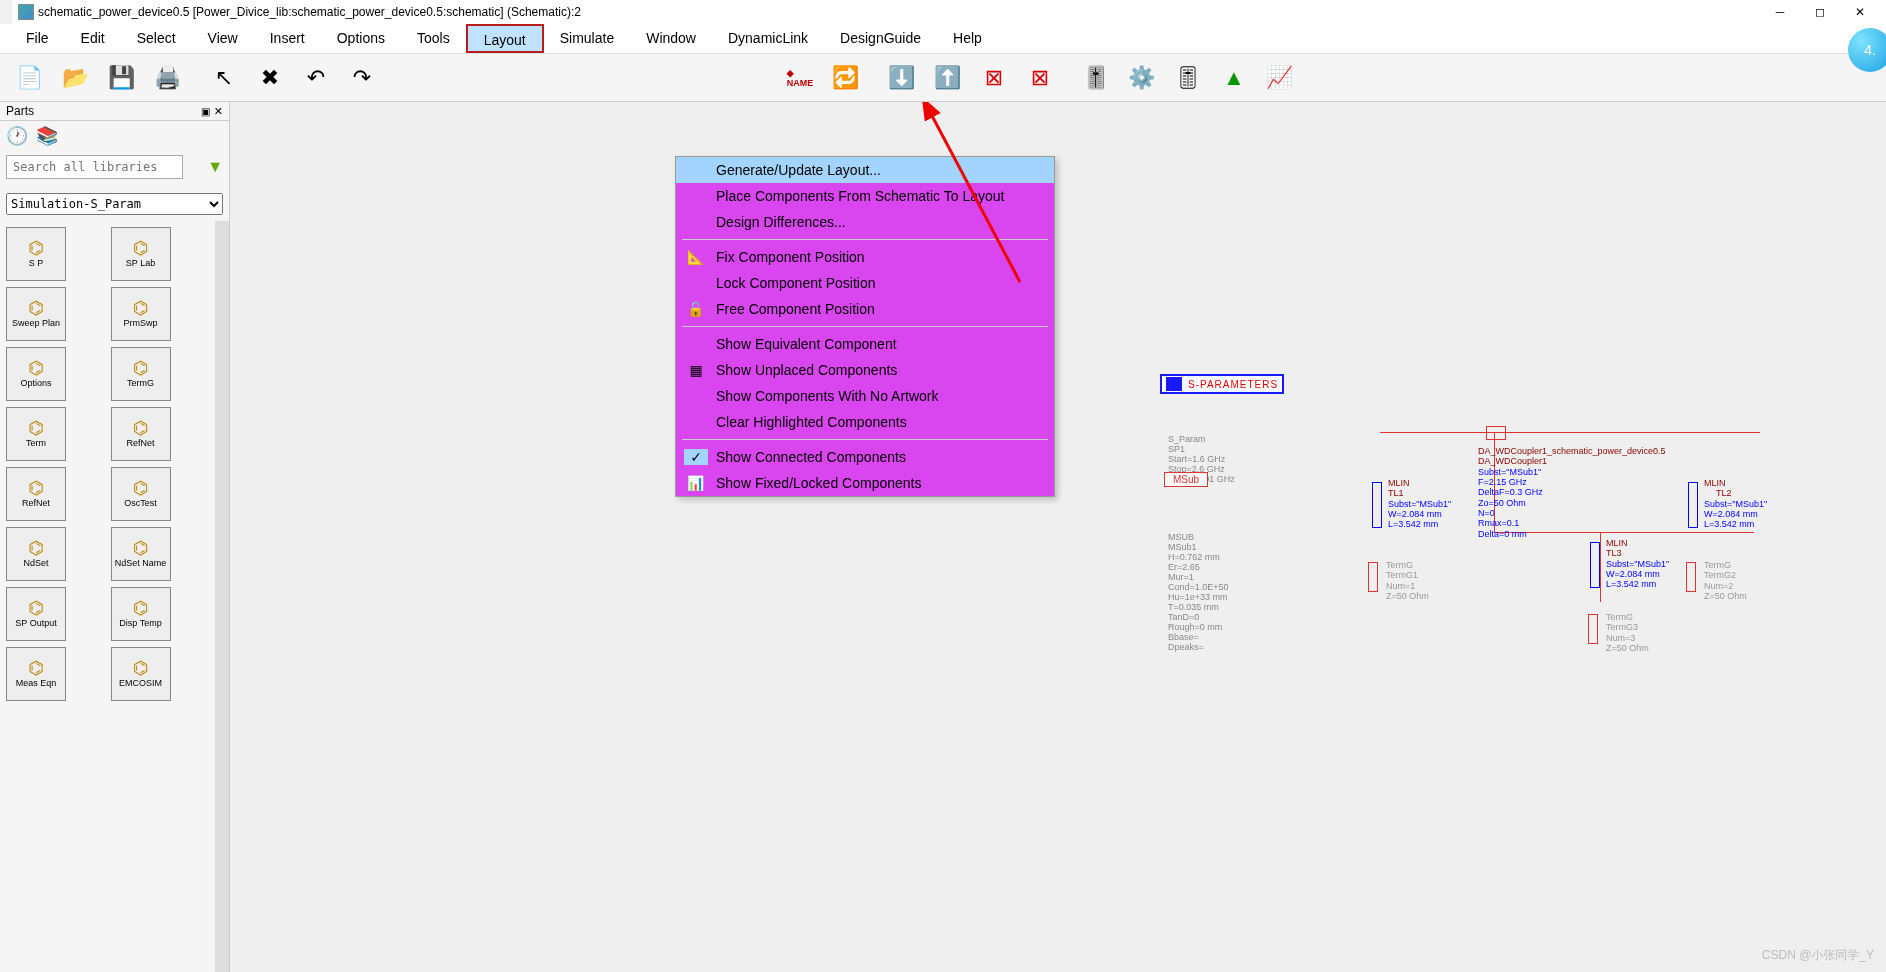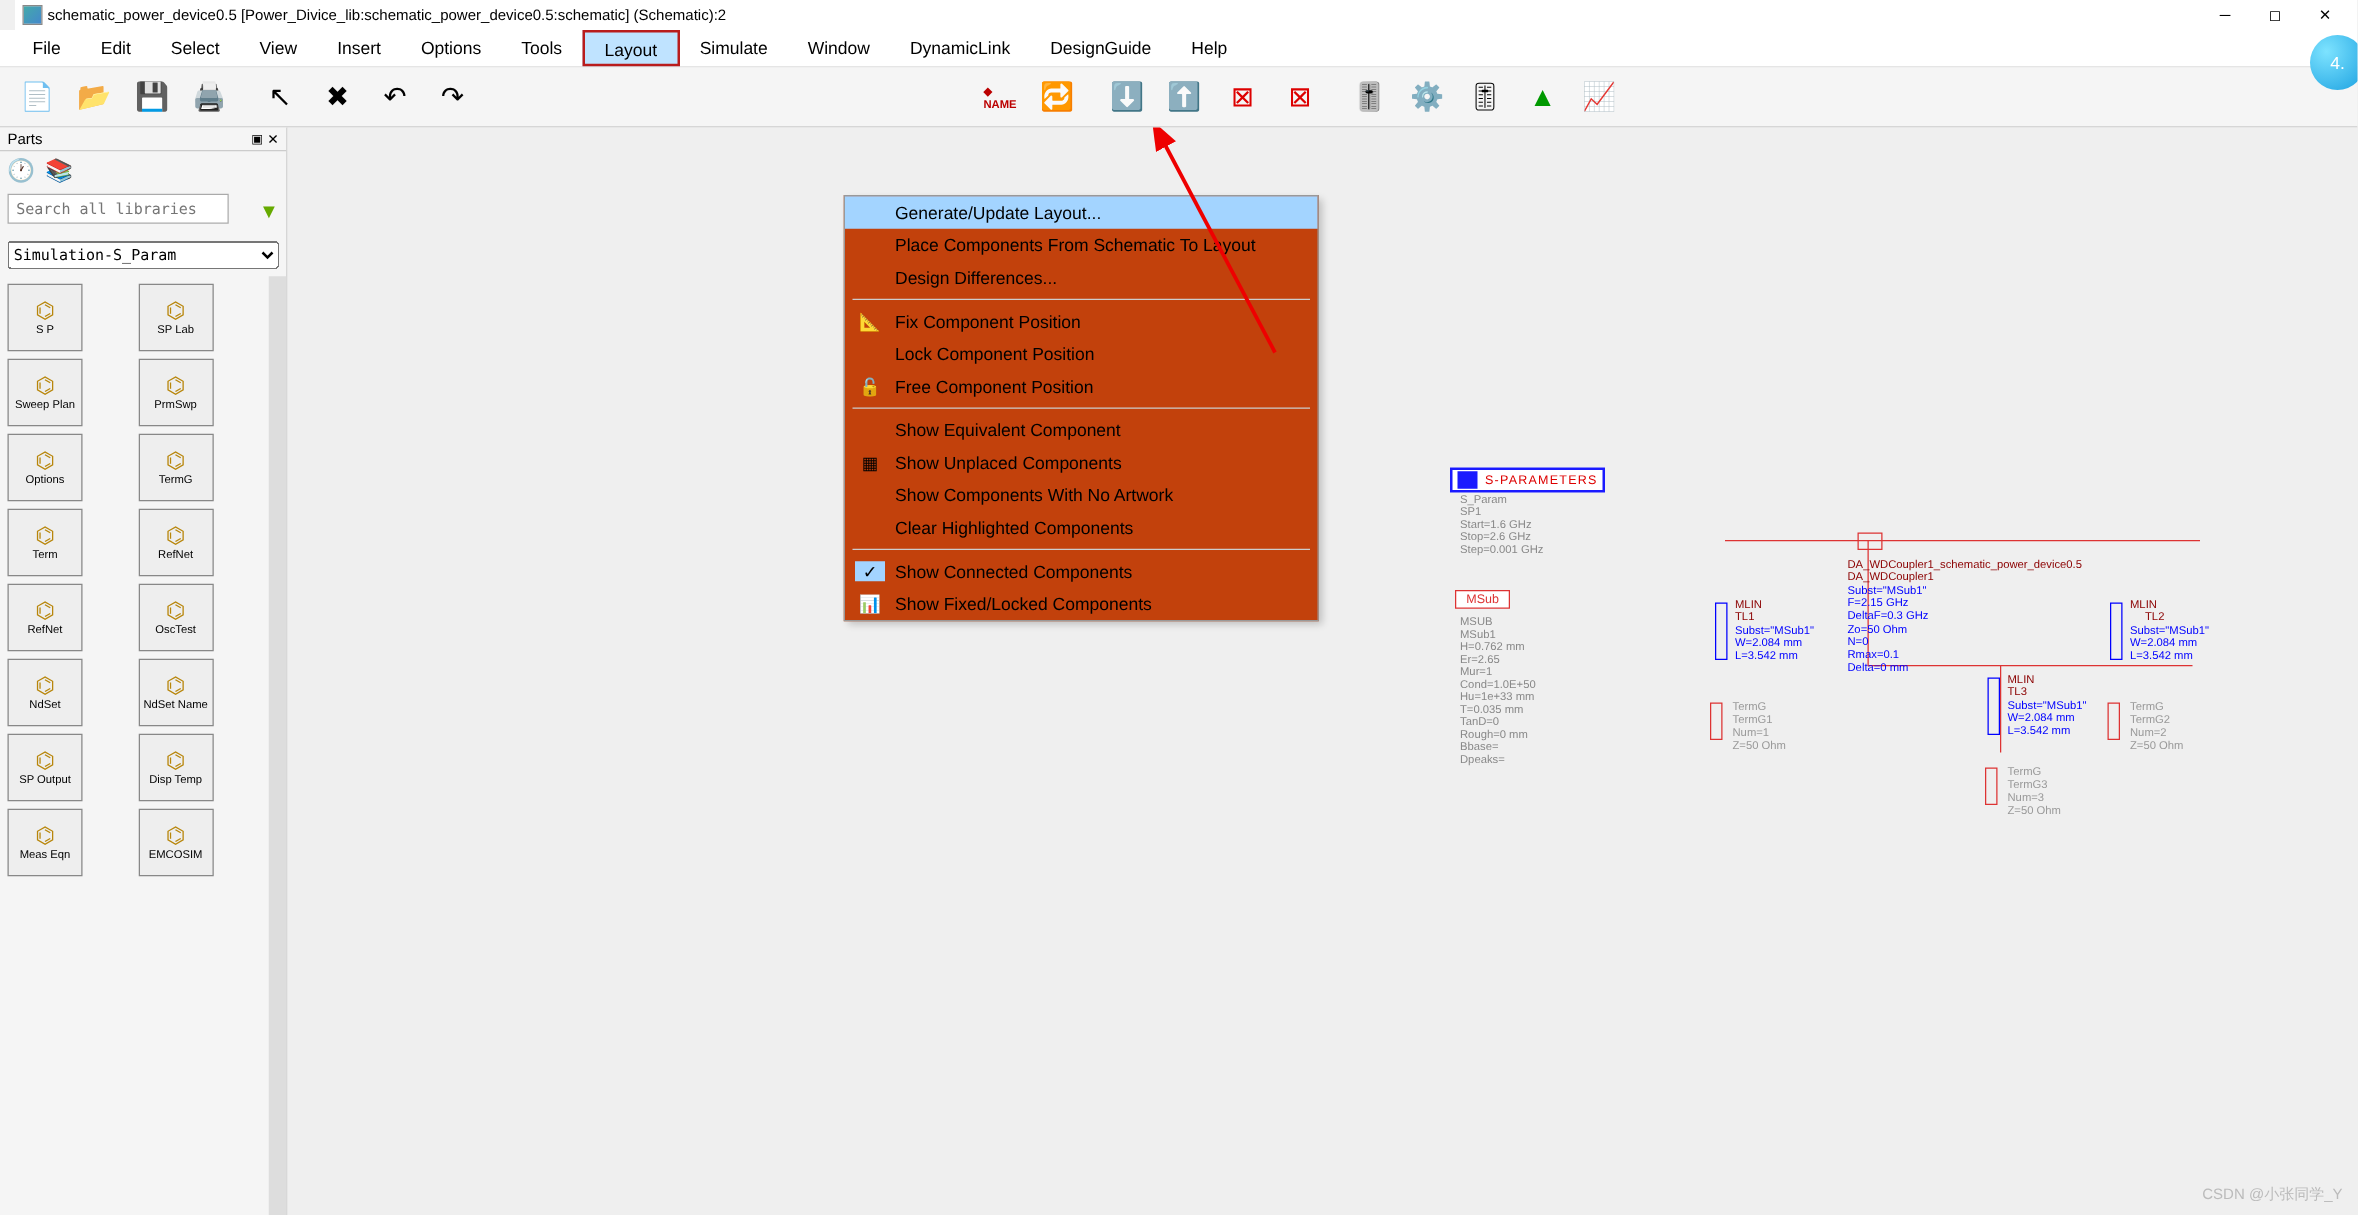--- a/index.html
+++ b/index.html
@@ -12,36 +12,36 @@
 .menu-item { padding: 6px 16px; cursor: default; }
 .menu-item.active { background: #bfe3ff; border: 2px solid #b91c1c; }
 .toolbar { height: 48px; background: #f5f5f5; display: flex; align-items: center; padding: 0 8px; gap: 2px; border-bottom: 1px solid #ccc; }
 .tool-btn { width: 44px; height: 40px; display:flex; align-items:center; justify-content:center; font-size: 22px; }
 .tool-sep { width: 8px; }
 .main { display: flex; height: calc(972px - 24px - 30px - 48px); }
 .parts-panel { width: 230px; background: #f5f5f5; border-right: 1px solid #ccc; display:flex; flex-direction:column; }
 .panel-header { padding: 2px 6px; font-size: 12px; display:flex; align-items:center; border-bottom:1px solid #ccc;}
 .panel-header .spacer{flex:1;}
 .panel-tools { padding: 4px 6px; display:flex; gap:8px; font-size:18px;}
-.search-row { padding: 4px 6px; display:flex; gap:24px; align-items:flex-end;}
+.search-row { padding: 4px 6px; display:flex; gap:24px; align-items:center;}
 .search-row input { flex:1; height:24px; border:1px solid #aaa; padding:0 6px; font-size:12px; font-family:monospace;}
 .lib-select { margin: 10px 6px 6px 6px; }
 .lib-select select { width: 100%; height: 22px; font-family: monospace; font-size:12px;}
 .palette { flex:1; overflow:auto; padding: 6px; display:grid; grid-template-columns: 1fr 1fr; gap:6px; align-content:start;}
 .pal-btn { width: 60px; height: 54px; background: #eee; border: 1px solid #888; display:flex; flex-direction:column; align-items:center; justify-content:center; font-size:9px; text-align:center; line-height:1.1;}
 .pal-btn .glyph { font-size:18px; color:#b8860b;}
 .palette-scroll { width: 14px; background: #ddd; }
 .canvas { flex:1; position: relative; background: #efefef; overflow:hidden;}
-.dropdown { position:absolute; left:445px; top:54px; width:380px; background:#c2410c; border:1px solid #999; box-shadow: 3px 3px 6px rgba(0,0,0,.2); font-size:14px; z-index:50;}
+.dropdown { position:absolute; left:445px; top:54px; width:380px; background:#d946ef; border:1px solid #999; box-shadow: 3px 3px 6px rgba(0,0,0,.2); font-size:14px; z-index:50;}
 .dd-item { display:flex; align-items:center; height:26px; padding: 0 10px 0 40px; position:relative;}
 .dd-item.hl { background:#a3d4ff;}
 .dd-item .iconcol { position:absolute; left:8px; width:24px; display:flex; justify-content:center;}
 .dd-sep { height:1px; background:#ccc; margin:4px 6px;}
 .arrow-annot { position:absolute; pointer-events:none; z-index:60;}
-.sch-block { position:absolute; font-size:9px; color:#888;}
+.sch-block { position:absolute; font-size:9px; color:#888;margin-top:40px;}
 .sparam-box { position:absolute; border:2px solid #1a1aff; background:#fff; padding:1px 4px; display:flex; align-items:center; gap:6px; font-size:10px; color:#d00; letter-spacing:1px;}
 .sparam-box::before{content:""; display:inline-block; width:16px; height:14px; background:#1a1aff;}
 .msub-box { position:absolute; border:1px solid #d33; padding:1px 8px; font-size:10px; color:#d33; background:#fff;}
 .comp-label { font-size:9px; color:#00f; line-height:1.15;}
 .mlin { position:absolute; }
 .mlin-box{ width:10px; height:46px; border:1px solid #00f;}
 .termg { position:absolute; }
 .termg-box { width:10px; height:30px; border:1px solid #d33;}
 .wire-h { position:absolute; height:1px; background:#d33;}
 .wire-v { position:absolute; width:1px; background:#d33;}

